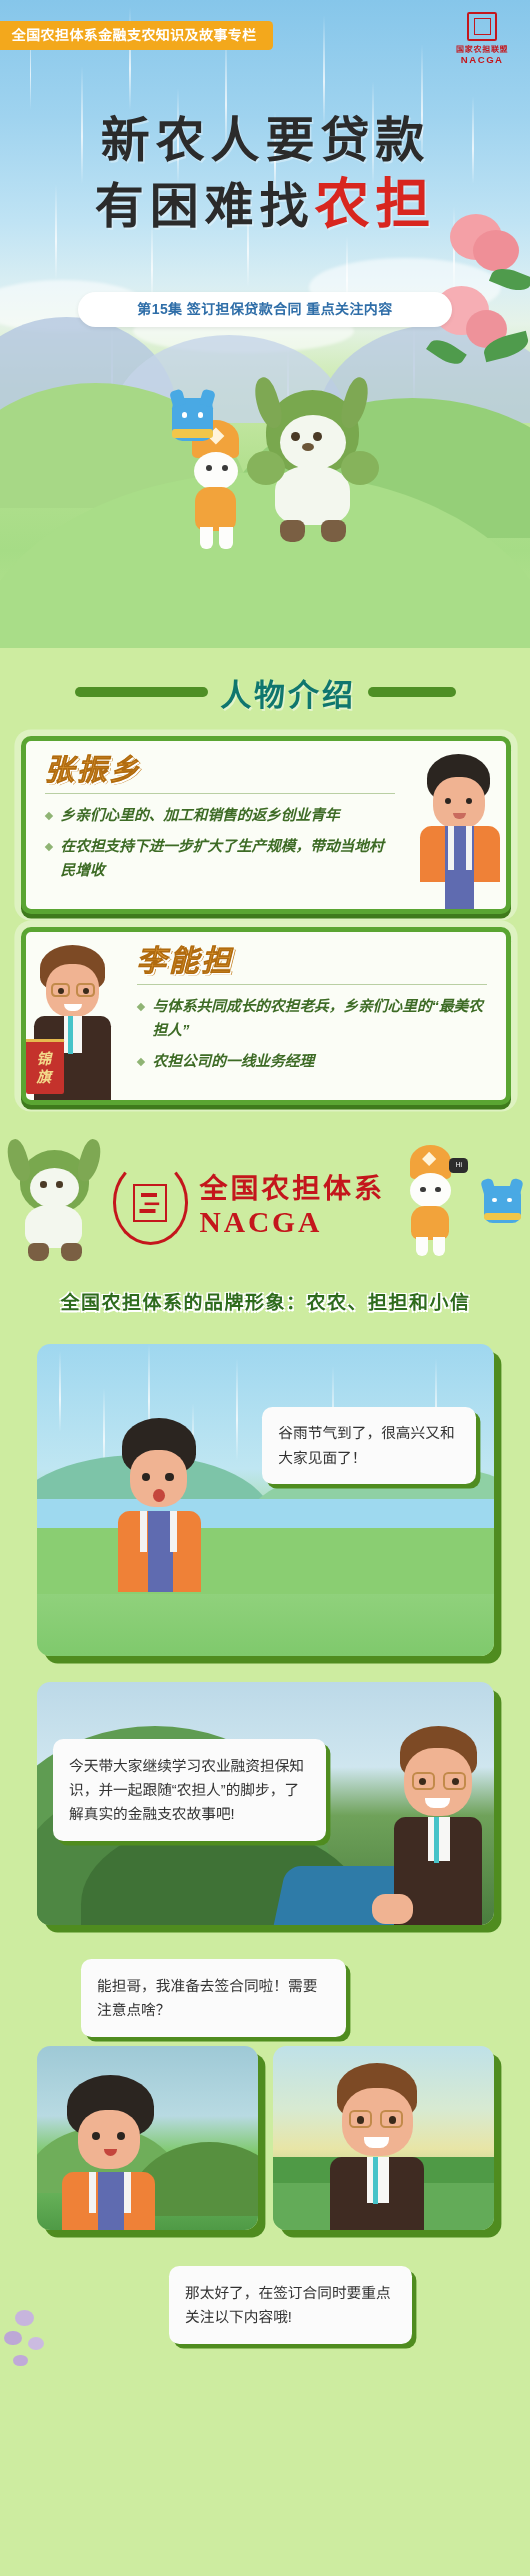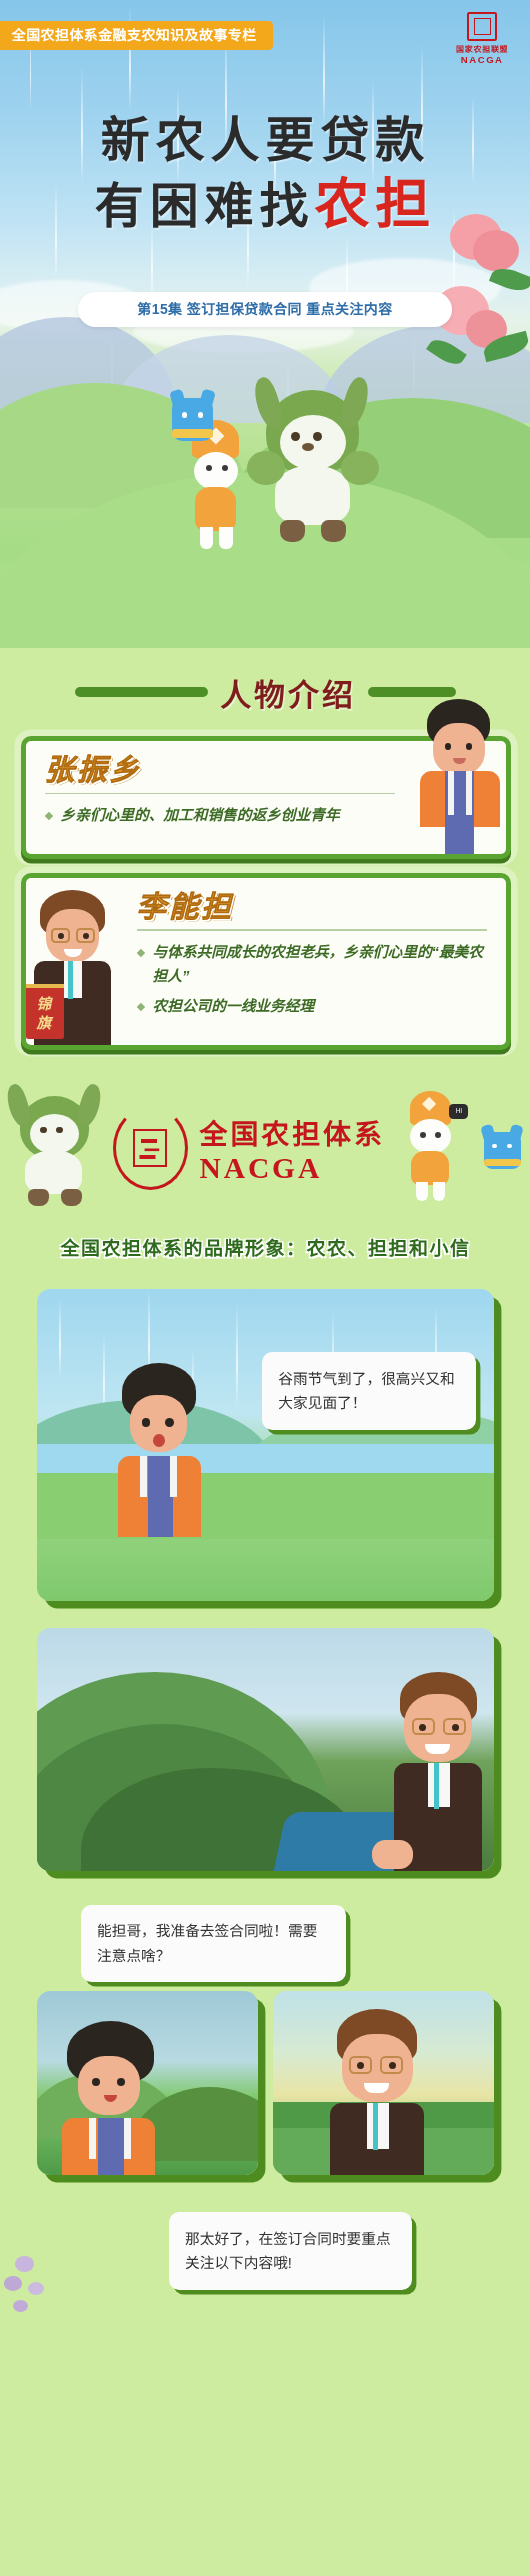--- a/index.html
+++ b/index.html
@@ -116,21 +116,21 @@
   .body-sec { position: relative; width: 531px; background: #cdeca0; }
 
   .section-head {
     position: relative; height: 88px; width: 531px;
     display: flex; align-items: center; justify-content: center; gap: 11.8px;
   }
   .section-head .bar { height: 10.3px; border-radius: 5.9px; background: #4e8f25; }
   .section-head .bar.l { width: 133px; }
   .section-head .bar.r { width: 88px; }
   .section-head .txt {
-    font-size: 31px; font-weight: bold; color: #7f1d1d;
+    font-size: 31px; font-weight: bold; color: #0f766e;
     letter-spacing: 2.9px;
     font-family: "Liberation Sans", sans-serif;
     text-shadow: 1.5px 1.5px 0 rgba(255,255,255,.45);
   }
 
   
   .char-card {
     position: relative;
     margin: 0 auto 13.3px;
     width: 490px;
@@ -359,20 +359,21 @@
       <div class="bar l"></div>
       <div class="txt">人物介绍</div>
       <div class="bar r"></div>
     </div>
 
     <div class="char-card left-name">
       <div class="char-name">张振乡</div>
       <div class="char-rule"></div>
       <ul class="char-list">
         <li>乡亲们心里的、加工和销售的返乡创业青年</li>
+        <li>在农担支持下进一步扩大了生产规模，带动当地村民增收</li>
       </ul>
       <div class="char-avatar r">
         <div style="position:absolute; left:20.6px; top:0; width:63px; height:49px; background:#2b2520; border-radius:50% 50% 40% 40%;"></div>
         <div style="position:absolute; left:26.5px; top:23.6px; width:52px; height:52px; background:#f0b392; border-radius:44%;"></div>
         <div style="position:absolute; left:38px; top:44px; width:6.6px; height:6.6px; background:#2b2520; border-radius:50%;"></div>
         <div style="position:absolute; left:59px; top:44px; width:6.6px; height:6.6px; background:#2b2520; border-radius:50%;"></div>
         <div style="position:absolute; left:46px; top:59px; width:13.3px; height:5.9px; background:#c96b5e; border-radius:0 0 6.6px 6.6px;"></div>
         <div style="position:absolute; left:13.3px; top:72px; width:80px; height:56px; background:#ef8137; border-radius:11.8px 11.8px 0 0;"></div>
         <div style="position:absolute; left:38px; top:72px; width:29.5px; height:83px; background:#5f6bb0;"></div>
         <div style="position:absolute; left:41px; top:72px; width:5.9px; height:44px; background:#f4f4f2;"></div>
@@ -498,20 +499,23 @@
         <div style="position:absolute; left:28px; top:46px; width:23.6px; height:17.7px; border:2.2px solid #c28a4a; border-radius:5.2px;"></div>
         <div style="position:absolute; left:59px; top:46px; width:23.6px; height:17.7px; border:2.2px solid #c28a4a; border-radius:5.2px;"></div>
         <div style="position:absolute; left:35px; top:52px; width:7.4px; height:7.4px; background:#3a2a1a; border-radius:50%;"></div>
         <div style="position:absolute; left:68px; top:52px; width:7.4px; height:7.4px; background:#3a2a1a; border-radius:50%;"></div>
         <div style="position:absolute; left:41px; top:72px; width:25px; height:10.3px; background:#ffffff; border-radius:0 0 8.8px 8.8px;"></div>
         <div style="position:absolute; left:10.3px; top:91px; width:88px; height:111px; background:#3f2b22; border-radius:11.8px 11.8px 0 0;"></div>
         <div style="position:absolute; left:44px; top:91px; width:22px; height:44px; background:#f7f7f5;"></div>
         <div style="position:absolute; left:50px; top:91px; width:5.2px; height:46px; background:#46c3c9;"></div>
         <div style="position:absolute; left:-11.8px; top:168px; width:41px; height:29.5px; background:#f0b392; border-radius:13.3px;"></div>
       </div>
+      <div class="bubble" style="left:16px; top:57px; width:273px;">
+        <span>今天带大家继续学习农业融资担保知识，并一起跟随“农担人”的脚步，了解真实的金融支农故事吧!</span>
+      </div>
     </div>
 
     <div class="bubble-wrap" style="height:94px;">
       <div class="bubble" style="left:81px; top:7.4px; width:265px;">
         <span>能担哥，我准备去签合同啦！需要注意点啥？</span>
       </div>
     </div>
 
     <div class="panel-row">
       <div class="panel half" style="background:linear-gradient(180deg,#9ec9d6 0%,#b8dae2 38%,#7fc96c 58%,#4f9a46 100%);">

